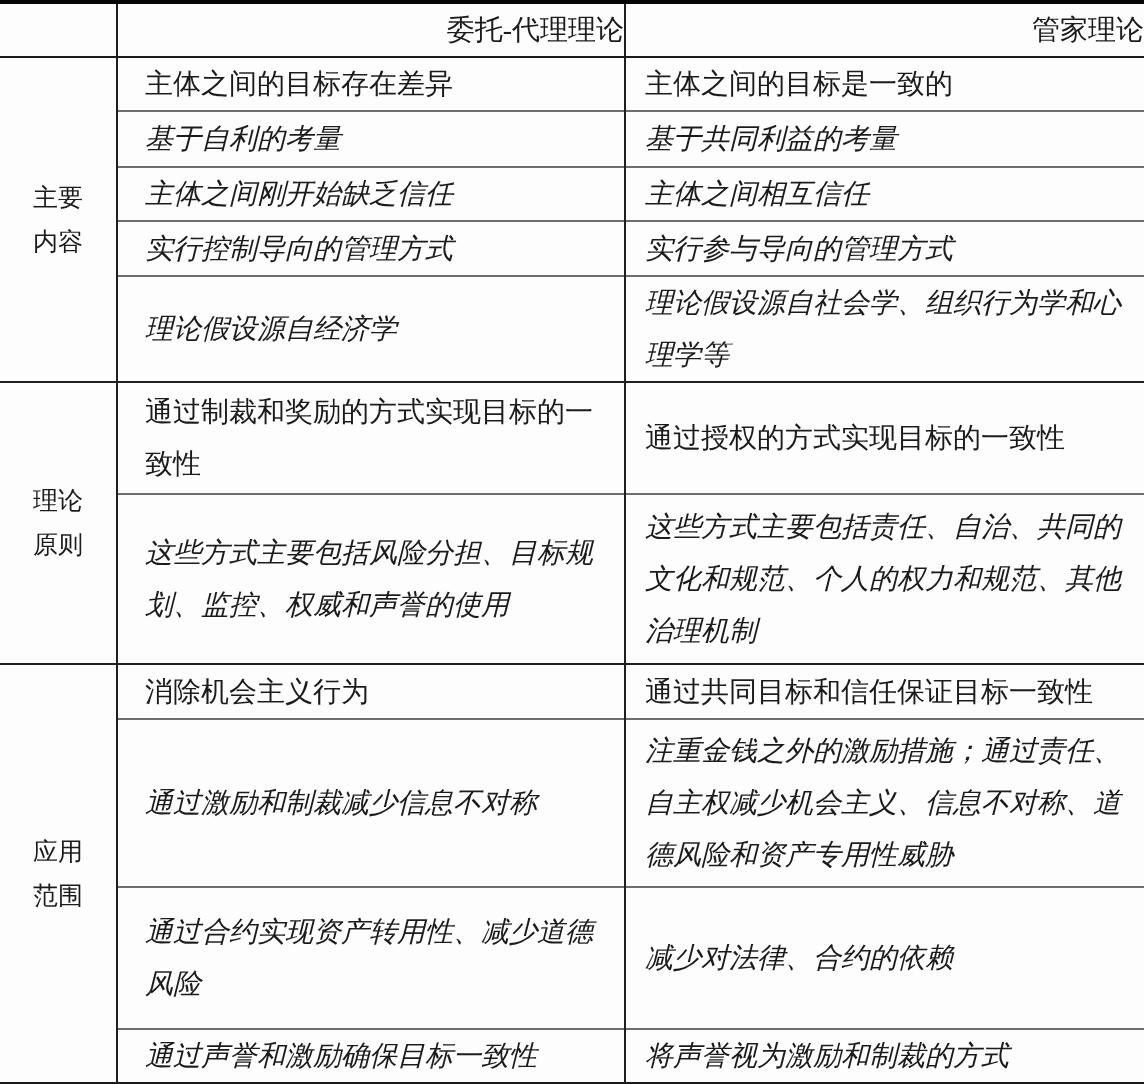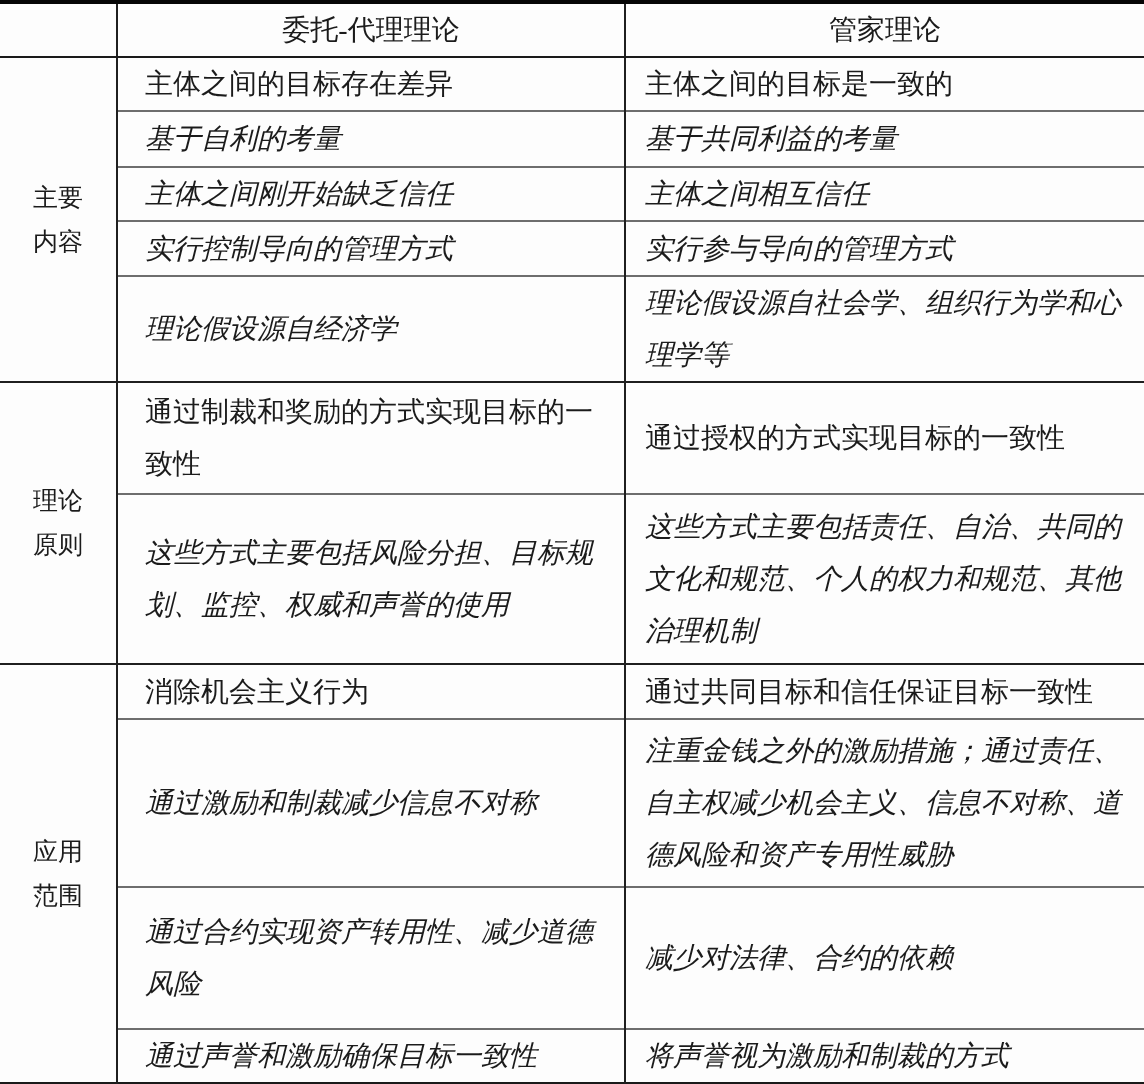--- a/index.html
+++ b/index.html
@@ -31,21 +31,21 @@
   col.c2 { width: 508px; }
   col.c3 { width: 519px; }
   th, td {
     font-size: 28px;
     line-height: 52px;
     font-weight: normal;
     vertical-align: middle;
     padding: 0;
     white-space: pre-wrap;
   }
-  th { text-align: center; border-bottom: 2px solid #1a1a1a; }
+  th { text-align: right; border-bottom: 2px solid #1a1a1a; }
   td.c1, th.c1 { border-right: 2px solid #1f1f1f; }
   td.c2, th.c2 { border-right: 2px solid #1f1f1f; }
   td.c2 { padding-left: 27px; padding-right: 6px; text-align: left; margin-top: 21px; }
   td.c3 { padding-left: 19px; text-align: left; margin-left: 16px; }
   tr.inner td.c2, tr.inner td.c3 { border-top: 2px solid #6e6e6e; font-style: italic; } 
   tr.gstart td { border-top: 2px solid #1f1f1f; }                   
   td.glabel { text-align: center; }
   .group-label {
     display: block;
     width: 2.15em;

